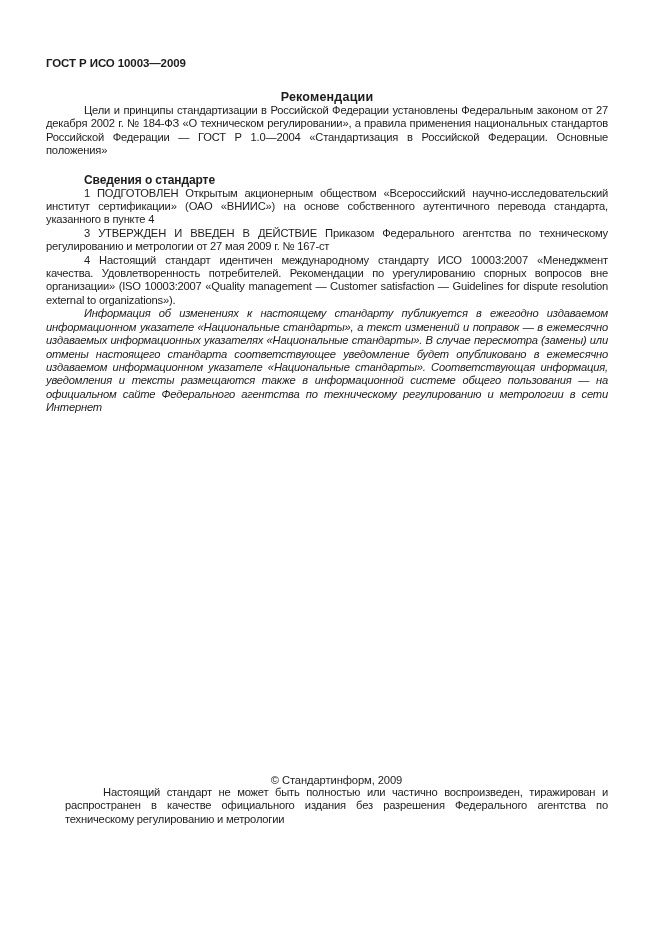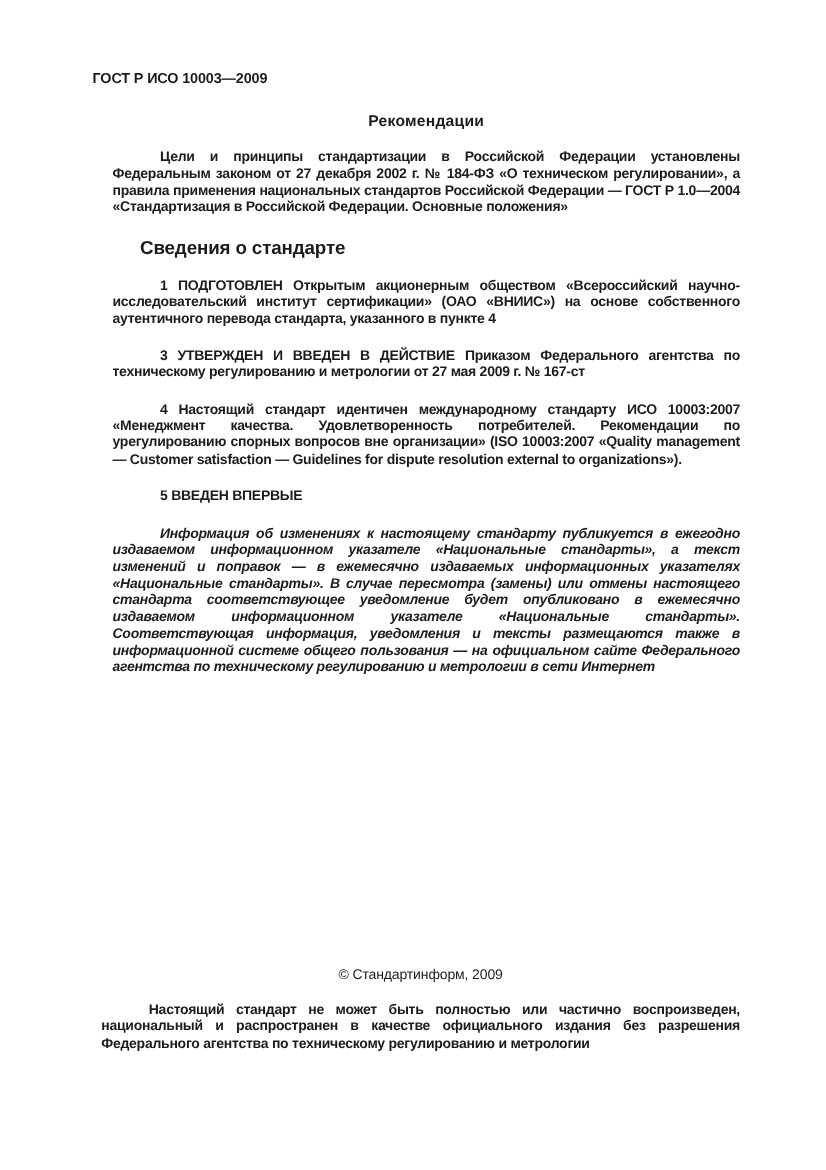--- a/index.html
+++ b/index.html
@@ -12,48 +12,47 @@
     height: 936px;
     font-family: "Liberation Sans", sans-serif;
     color: #1c1c1c;
     overflow: hidden;
   }
   .page {
     position: relative;
     width: 661px;
     height: 936px;
     box-sizing: border-box;
-    padding: 57px 53px 0 74px;
+    padding: 57px 53px 0 46px;
     background: #ffffff;
   }
   .doc-code {
     font-size: 11.5px;
     font-weight: bold;
     letter-spacing: -0.1px;
   }
   .title {
     margin: 21px 0 0 0;
     font-size: 12.5px;
     font-weight: bold;
     text-align: center;
     letter-spacing: 0.2px;
   }
   p.body {
-    margin: 16px;
+    margin: 0;
     font-size: 11.2px;
     line-height: 13.4px;
     text-align: justify;
     text-indent: 38px;
     letter-spacing: -0.2px;
-    font-weight: bold;
   }
   .intro { margin-top: 19px; }
   .section-heading {
     margin: 15px 0 0 0;
-    font-size: 15px;
+    font-size: 12px;
     font-weight: bold;
     text-indent: 38px;
     letter-spacing: -0.1px;
   }
   .item { margin-top: 12px; }
   .item-cont { margin-top: 0; }
   .item-last { margin-top: 13px; }
   .notice {
     margin-top: 37px;
     font-style: italic;
@@ -90,24 +89,23 @@
   <p class="section-heading">Сведения о стандарте</p>
 
   <p class="body item">1 ПОДГОТОВЛЕН Открытым акционерным обществом «Всероссийский научно-исследовательский институт сертификации» (ОАО «ВНИИС») на основе собственного аутентичного перевода стандарта, указанного в пункте 4</p>
 
 
   <p class="body item">3 УТВЕРЖДЕН И ВВЕДЕН В ДЕЙСТВИЕ Приказом Федерального агентства по техническому регулированию и метрологии от 27 мая 2009 г. № 167-ст</p>
 
   <p class="body item">4 Настоящий стандарт идентичен международному стандарту ИСО 10003:2007 «Менеджмент качества. Удовлетворенность потребителей. Рекомендации по урегулированию спорных вопросов вне организации» (ISO 10003:2007 «Quality management — Customer satisfaction — Guidelines for dispute resolution external to organizations»).</p>
 
 
-  <p class="body item-last">5 ВВЕДЕН ВПЕРВЫЕ</p>
 
   <p class="body notice">Информация об изменениях к настоящему стандарту публикуется в ежегодно издаваемом информационном указателе «Национальные стандарты», а текст изменений и поправок — в ежемесячно издаваемых информационных указателях «Национальные стандарты». В случае пересмотра (замены) или отмены настоящего стандарта соответствующее уведомление будет опубликовано в ежемесячно издаваемом информационном указателе «Национальные стандарты». Соответствующая информация, уведомления и тексты размещаются также в информационной системе общего пользования — на официальном сайте Федерального агентства по техническому регулированию и метрологии в сети Интернет</p>
 
   <div class="bottom-block">
     <div class="copyright">© Стандартинформ, 2009</div>
 
-    <p class="body restriction">Настоящий стандарт не может быть полностью или частично воспроизведен, национальный и распространен в качестве официального издания без разрешения Федерального агентства по техническому регулированию и метрологии</p>
+    <p class="body restriction">Настоящий стандарт не может быть полностью или частично воспроизведен, тиражирован и распространен в качестве официального издания без разрешения Федерального агентства по техническому регулированию и метрологии</p>
 
   </div>
 
 </div>
 
 </body></html>

